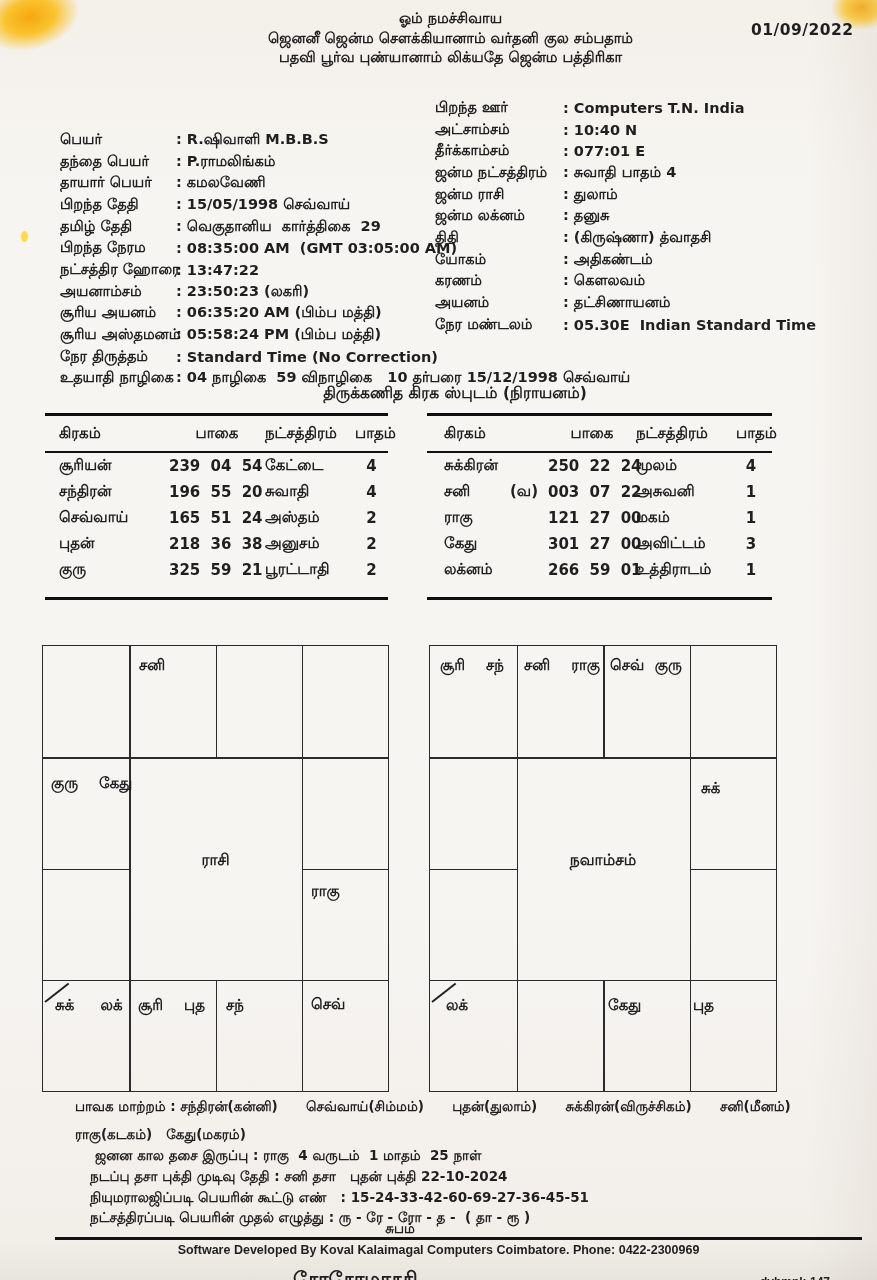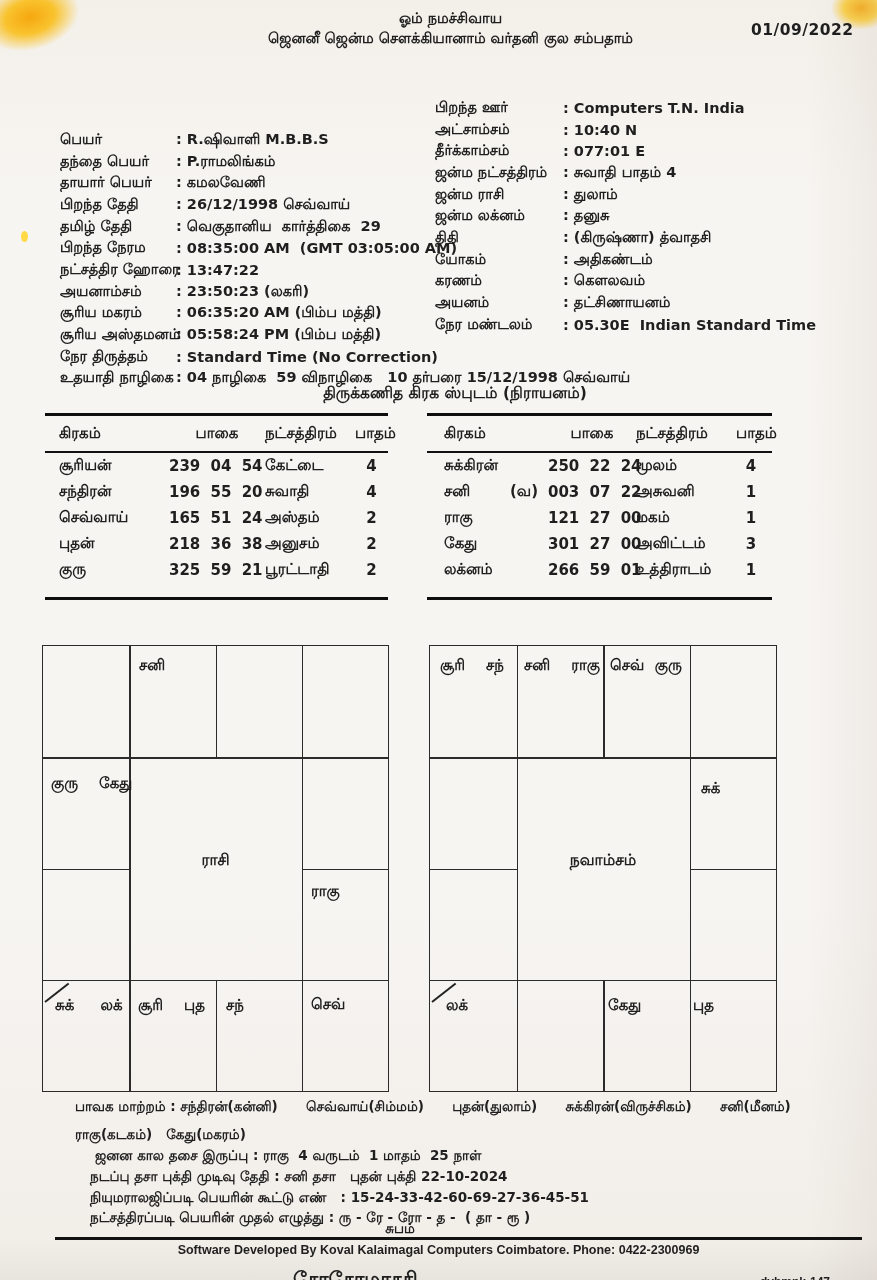--- a/index.html
+++ b/index.html
@@ -86,20 +86,21 @@
 <div class="page">
   <div class="blob-tl"></div>
   <div class="blob-tr"></div>
   <div class="dot-yellow"></div>
   <div class="shade-right"></div>
   <div class="shade-bottom"></div>
 
   <div class="hdr">
     <div>ஓம் நமச்சிவாய</div>
     <div>ஜெனனீ ஜென்ம சௌக்கியானாம் வர்தனி குல சம்பதாம்</div>
+    <div>பதவி பூர்வ புண்யானாம் லிக்யதே ஜென்ம பத்திரிகா</div>
   </div>
   <div class="hdr-date">01/09/2022</div>
 
   <div class="dcol dcol-left" style="left:60px;top:97px;width:430px;margin-top:32px;">
 
       <div class="drow">
         <span class="dlabel">பெயர்</span>
         <span class="dvalue">: R.ஷிவாளி M.B.B.S</span>
       </div>
 
@@ -108,21 +109,21 @@
         <span class="dvalue">: P.ராமலிங்கம்</span>
       </div>
 
       <div class="drow">
         <span class="dlabel">தாயார் பெயர்</span>
         <span class="dvalue">: கமலவேணி</span>
       </div>
 
       <div class="drow">
         <span class="dlabel">பிறந்த தேதி</span>
-        <span class="dvalue">: 26/12/1998 செவ்வாய்</span>
+        <span class="dvalue">: 15/05/1998 செவ்வாய்</span>
       </div>
 
       <div class="drow">
         <span class="dlabel">தமிழ் தேதி</span>
         <span class="dvalue">: வெகுதானிய  கார்த்திகை  29</span>
       </div>
 
       <div class="drow">
         <span class="dlabel">பிறந்த நேரம</span>
         <span class="dvalue">: 08:35:00 AM  (GMT 03:05:00 AM)</span>
@@ -132,21 +133,21 @@
         <span class="dlabel">நட்சத்திர ஹோரை</span>
         <span class="dvalue">: 13:47:22</span>
       </div>
 
       <div class="drow">
         <span class="dlabel">அயனாம்சம்</span>
         <span class="dvalue">: 23:50:23 (லகரி)</span>
       </div>
 
       <div class="drow">
-        <span class="dlabel">சூரிய மகரம்</span>
+        <span class="dlabel">சூரிய அயனம்</span>
         <span class="dvalue">: 06:35:20 AM (பிம்ப மத்தி)</span>
       </div>
 
       <div class="drow">
         <span class="dlabel">சூரிய அஸ்தமனம்</span>
         <span class="dvalue">: 05:58:24 PM (பிம்ப மத்தி)</span>
       </div>
 
       <div class="drow">
         <span class="dlabel">நேர திருத்தம்</span>

